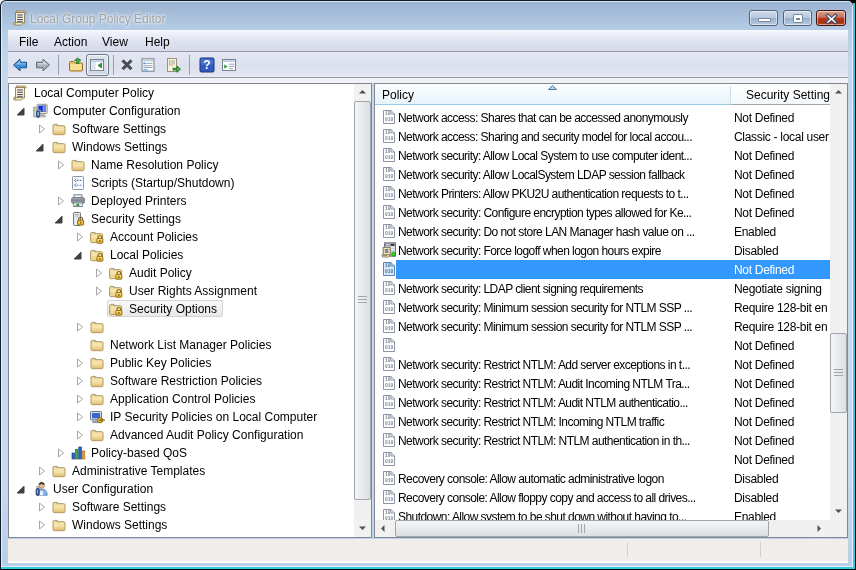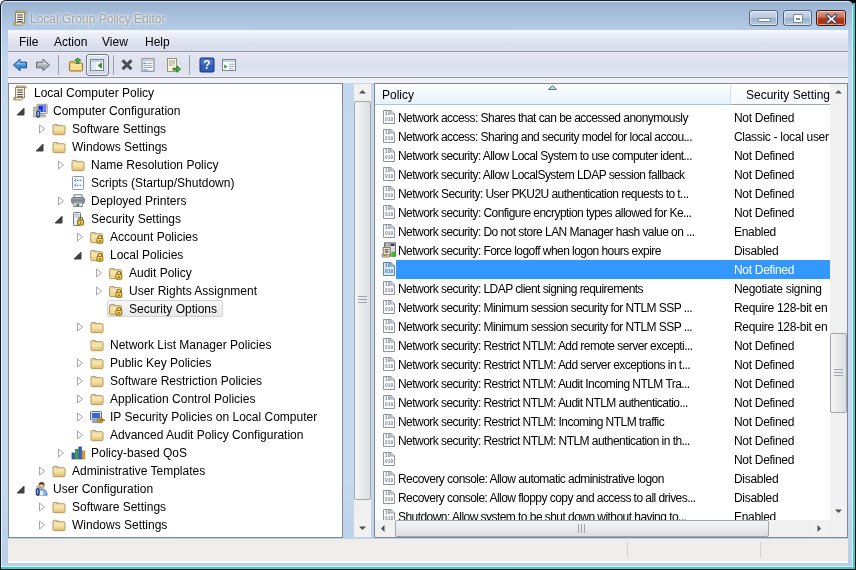--- a/index.html
+++ b/index.html
@@ -92,21 +92,21 @@
   </svg>
 <svg style="position:absolute;left:221px;top:57px" width="16" height="16" viewBox="0 0 16 16">
     <rect x="1.5" y="2.5" width="13" height="11" fill="#ffffff" stroke="#7a828c" stroke-width="1"></rect>
     <rect x="2.2" y="3.2" width="11.6" height="1.8" fill="#b9cee8"></rect>
     <path d="M3.2 7.5 6.6 9.6 3.2 11.7z" fill="#2e9e3c"></path>
     <rect x="8" y="6.6" width="5.4" height="1.2" fill="#aab6c2"></rect>
     <rect x="8" y="8.8" width="5.4" height="1.2" fill="#aab6c2"></rect>
     <rect x="8" y="11" width="4" height="1.2" fill="#aab6c2"></rect>
   </svg>
 <div class="abs" style="left:8px;top:78px;width:840px;height:5px;background:#f1f2f7"></div>
-<div class="abs" style="left:8px;top:83px;width:335px;height:455px;border:1px solid #828790;background:#fff;overflow:hidden">
+<div class="abs" style="left:8px;top:83px;width:364px;height:455px;border:1px solid #828790;background:#fff;overflow:hidden">
     <svg style="position:absolute;left:3px;top:1px" width="16" height="16" viewBox="0 0 16 16">
       <path d="M4 1h8.6c1 0 1.6.7 1.6 1.6V3H5.5z" fill="#e7d9a8" stroke="#8a7b52" stroke-width="0.8"></path>
       <path d="M3.5 2.5h9v10.5h-9z" fill="#f7f0d3" stroke="#8a7b52" stroke-width="0.9"></path>
       <rect x="5.2" y="4.4" width="5.6" height="1.1" fill="#50506e"></rect>
       <rect x="5.2" y="6.7" width="5.6" height="1.1" fill="#50506e"></rect>
       <rect x="5.2" y="9" width="5.6" height="1.1" fill="#50506e"></rect>
       <rect x="5.2" y="11.2" width="5.6" height="1" fill="#50506e"></rect>
       <path d="M2 12.5h8.5v1c0 .8-.6 1.5-1.5 1.5H3.4c-.8 0-1.4-.6-1.4-1.4z" fill="#f2e8c2" stroke="#8a7b52" stroke-width="0.8"></path>
       <ellipse cx="2.6" cy="13.7" rx="1" ry="1.3" fill="#d8c98f" stroke="#8a7b52" stroke-width="0.7"></ellipse>
     </svg>
@@ -423,21 +423,21 @@
       <text x="4" y="11.6" font-family="Liberation Mono, monospace" font-size="4.6" fill="#7d8697" font-weight="bold">010</text>
     </svg>
     <div class="t" style="left:23px;top:85px;letter-spacing:-0.55px">Network security: Allow LocalSystem LDAP session fallback</div>
     <div class="t" style="left:359px;top:85px;letter-spacing:-0.3px">Not Defined</div>
     <svg style="position:absolute;left:6px;top:101px" width="16" height="16" viewBox="0 0 16 16">
       <path d="M2.5 1.5h7.5l3.5 3.5v9.5h-11z" fill="#ffffff" stroke="#8d95a5" stroke-width="1"></path>
       <path d="M10 1.5v3.5h3.5" fill="none" stroke="#8d95a5" stroke-width="1"></path>
       <text x="4" y="6.4" font-family="Liberation Mono, monospace" font-size="4.6" fill="#7d8697" font-weight="bold">10</text>
       <text x="4" y="11.6" font-family="Liberation Mono, monospace" font-size="4.6" fill="#7d8697" font-weight="bold">010</text>
     </svg>
-    <div class="t" style="left:23px;top:104px;letter-spacing:-0.55px">Network Security: User PKU2U authentication requests to t...</div>
+    <div class="t" style="left:23px;top:104px;letter-spacing:-0.55px">Network Printers: Allow PKU2U authentication requests to t...</div>
     <div class="t" style="left:359px;top:104px;letter-spacing:-0.3px">Not Defined</div>
     <svg style="position:absolute;left:6px;top:120px" width="16" height="16" viewBox="0 0 16 16">
       <path d="M2.5 1.5h7.5l3.5 3.5v9.5h-11z" fill="#ffffff" stroke="#8d95a5" stroke-width="1"></path>
       <path d="M10 1.5v3.5h3.5" fill="none" stroke="#8d95a5" stroke-width="1"></path>
       <text x="4" y="6.4" font-family="Liberation Mono, monospace" font-size="4.6" fill="#7d8697" font-weight="bold">10</text>
       <text x="4" y="11.6" font-family="Liberation Mono, monospace" font-size="4.6" fill="#7d8697" font-weight="bold">010</text>
     </svg>
     <div class="t" style="left:23px;top:123px;letter-spacing:-0.55px">Network security: Configure encryption types allowed for Ke...</div>
     <div class="t" style="left:359px;top:123px;letter-spacing:-0.3px">Not Defined</div>
     <svg style="position:absolute;left:6px;top:139px" width="16" height="16" viewBox="0 0 16 16">
@@ -495,21 +495,20 @@
       <text x="4" y="11.6" font-family="Liberation Mono, monospace" font-size="4.6" fill="#7d8697" font-weight="bold">010</text>
     </svg>
     <div class="t" style="left:23px;top:237px;letter-spacing:-0.55px">Network security: Minimum session security for NTLM SSP ...</div>
     <div class="t" style="left:359px;top:237px;letter-spacing:-0.3px">Require 128-bit en</div>
     <svg style="position:absolute;left:6px;top:253px" width="16" height="16" viewBox="0 0 16 16">
       <path d="M2.5 1.5h7.5l3.5 3.5v9.5h-11z" fill="#ffffff" stroke="#8d95a5" stroke-width="1"></path>
       <path d="M10 1.5v3.5h3.5" fill="none" stroke="#8d95a5" stroke-width="1"></path>
       <text x="4" y="6.4" font-family="Liberation Mono, monospace" font-size="4.6" fill="#7d8697" font-weight="bold">10</text>
       <text x="4" y="11.6" font-family="Liberation Mono, monospace" font-size="4.6" fill="#7d8697" font-weight="bold">010</text>
     </svg>
-    <div class="t" style="left:23px;top:256px;letter-spacing:-0.55px">Network security: Restrict NTLM: Add remote server excepti...</div>
     <div class="t" style="left:359px;top:256px;letter-spacing:-0.3px">Not Defined</div>
     <svg style="position:absolute;left:6px;top:272px" width="16" height="16" viewBox="0 0 16 16">
       <path d="M2.5 1.5h7.5l3.5 3.5v9.5h-11z" fill="#ffffff" stroke="#8d95a5" stroke-width="1"></path>
       <path d="M10 1.5v3.5h3.5" fill="none" stroke="#8d95a5" stroke-width="1"></path>
       <text x="4" y="6.4" font-family="Liberation Mono, monospace" font-size="4.6" fill="#7d8697" font-weight="bold">10</text>
       <text x="4" y="11.6" font-family="Liberation Mono, monospace" font-size="4.6" fill="#7d8697" font-weight="bold">010</text>
     </svg>
     <div class="t" style="left:23px;top:275px;letter-spacing:-0.55px">Network security: Restrict NTLM: Add server exceptions in t...</div>
     <div class="t" style="left:359px;top:275px;letter-spacing:-0.3px">Not Defined</div>
     <svg style="position:absolute;left:6px;top:291px" width="16" height="16" viewBox="0 0 16 16">

